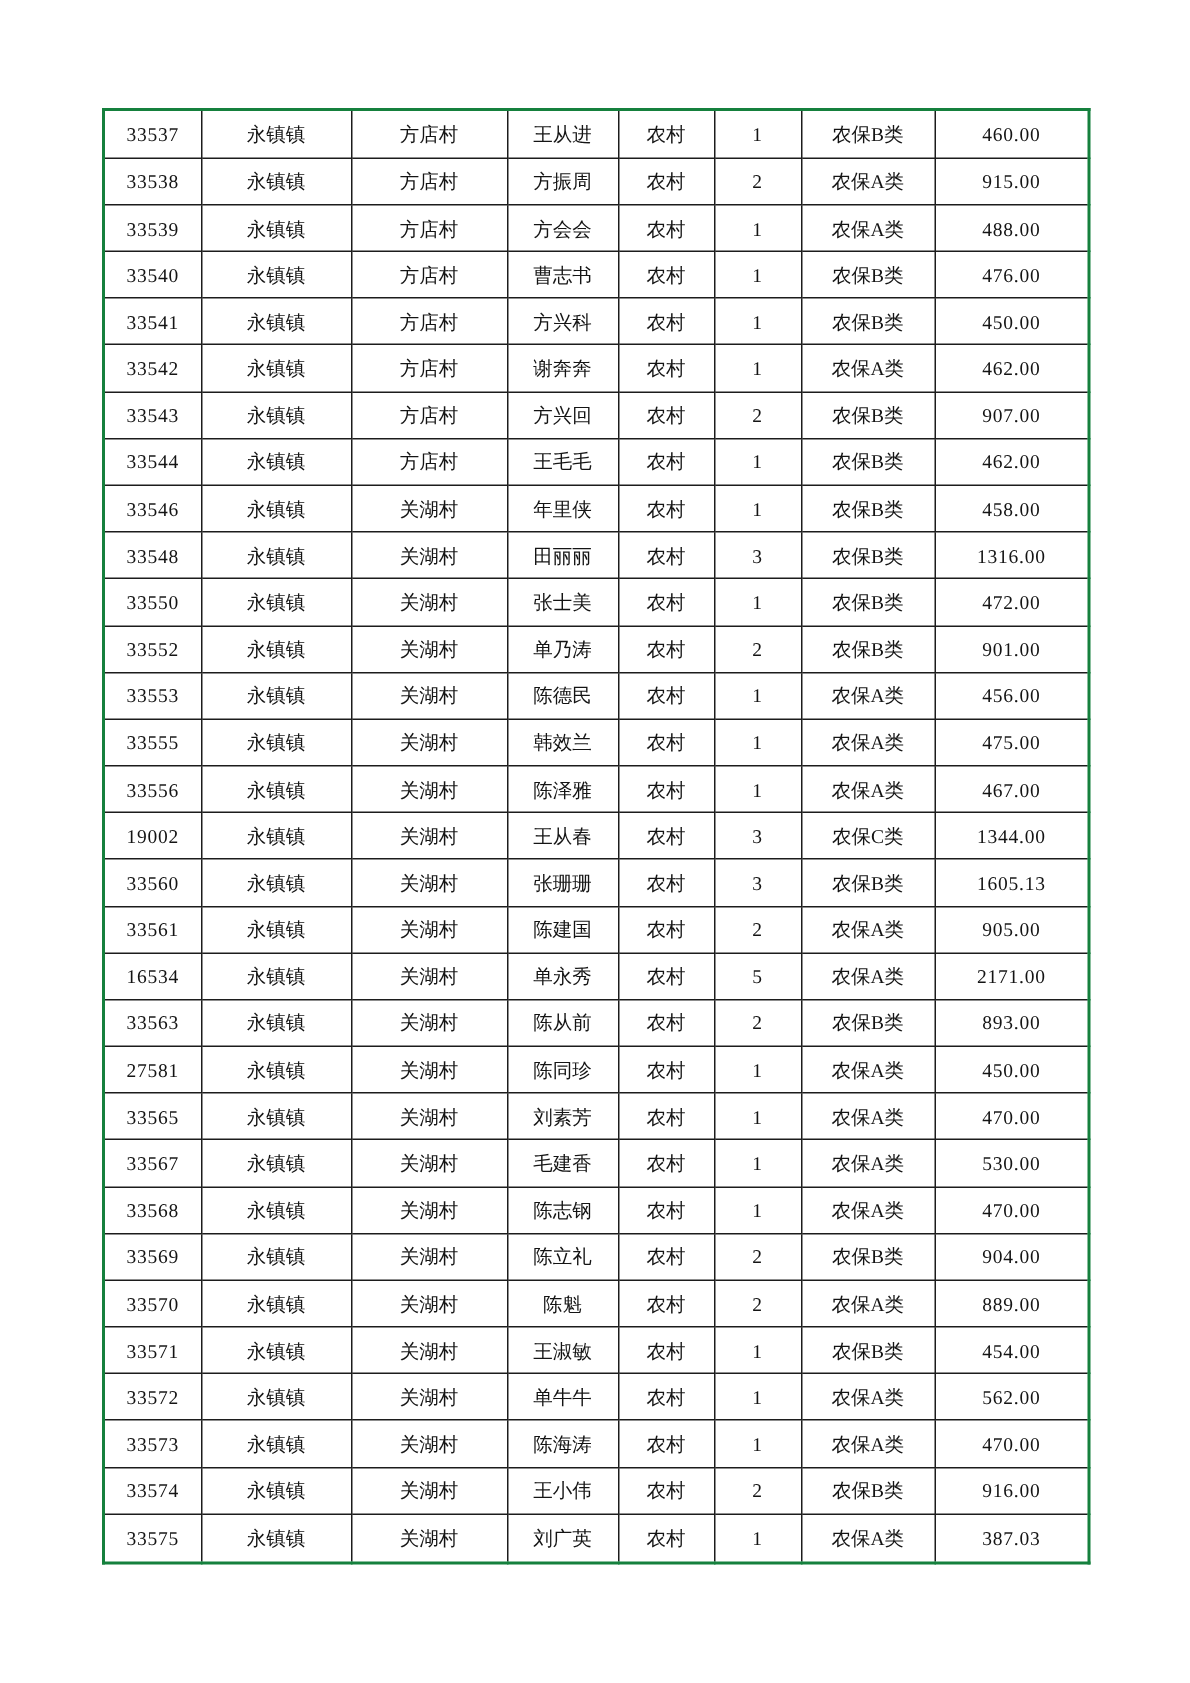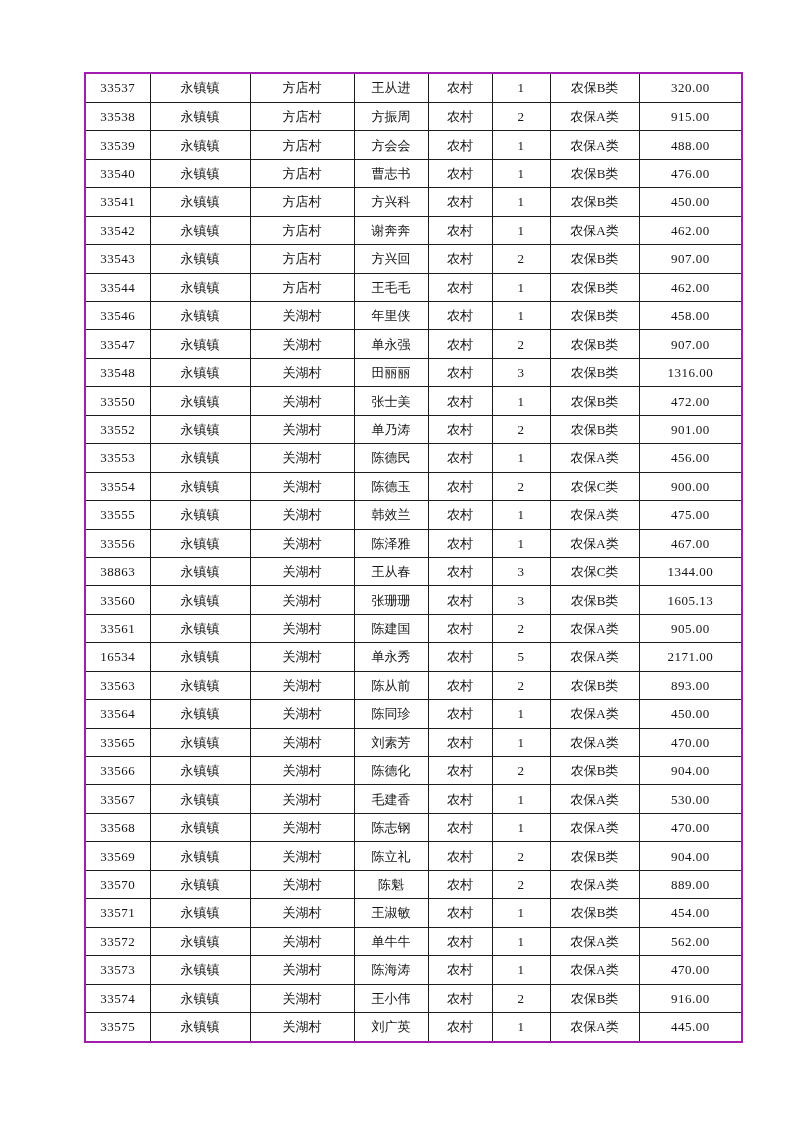--- a/index.html
+++ b/index.html
@@ -11,27 +11,27 @@
   .page {
     position: relative;
     width: 793px;
     height: 1122px;
     background: #ffffff;
     overflow: hidden;
     font-family: "Liberation Serif", "DejaVu Serif", serif;
   }
   table.records {
     position: absolute;
-    left: 84px;
+    left: 68px;
     top: 72px;
     width: 657px;
     height: 971px;
     border-collapse: collapse;
     table-layout: fixed;
-    border: 2px solid #a21caf;
+    border: 2px solid #15803d;
   }
   table.records td {
     border: 1px solid #1c1c1c;
     text-align: center;
     vertical-align: middle;
     font-size: 13px;
     color: #141414;
     padding: 0 2px;
     white-space: nowrap;
     overflow: hidden;
@@ -61,21 +61,21 @@
       </colgroup>
     <tbody>
         <tr>
           <td class="col-serial_no">33537</td>
           <td class="col-town">永镇镇</td>
           <td class="col-village">方店村</td>
           <td class="col-person_name">王从进</td>
           <td class="col-household_category">农村</td>
           <td class="col-person_count">1</td>
           <td class="col-insurance_class">农保B类</td>
-          <td class="col-amount">320.00</td>
+          <td class="col-amount">460.00</td>
         </tr>
         <tr>
           <td class="col-serial_no">33538</td>
           <td class="col-town">永镇镇</td>
           <td class="col-village">方店村</td>
           <td class="col-person_name">方振周</td>
           <td class="col-household_category">农村</td>
           <td class="col-person_count">2</td>
           <td class="col-insurance_class">农保A类</td>
           <td class="col-amount">915.00</td>
@@ -144,30 +144,20 @@
           <td class="col-serial_no">33546</td>
           <td class="col-town">永镇镇</td>
           <td class="col-village">关湖村</td>
           <td class="col-person_name">年里侠</td>
           <td class="col-household_category">农村</td>
           <td class="col-person_count">1</td>
           <td class="col-insurance_class">农保B类</td>
           <td class="col-amount">458.00</td>
         </tr>
         <tr>
-          <td class="col-serial_no">33547</td>
-          <td class="col-town">永镇镇</td>
-          <td class="col-village">关湖村</td>
-          <td class="col-person_name">单永强</td>
-          <td class="col-household_category">农村</td>
-          <td class="col-person_count">2</td>
-          <td class="col-insurance_class">农保B类</td>
-          <td class="col-amount">907.00</td>
-        </tr>
-        <tr>
           <td class="col-serial_no">33548</td>
           <td class="col-town">永镇镇</td>
           <td class="col-village">关湖村</td>
           <td class="col-person_name">田丽丽</td>
           <td class="col-household_category">农村</td>
           <td class="col-person_count">3</td>
           <td class="col-insurance_class">农保B类</td>
           <td class="col-amount">1316.00</td>
         </tr>
         <tr>
@@ -194,51 +184,41 @@
           <td class="col-serial_no">33553</td>
           <td class="col-town">永镇镇</td>
           <td class="col-village">关湖村</td>
           <td class="col-person_name">陈德民</td>
           <td class="col-household_category">农村</td>
           <td class="col-person_count">1</td>
           <td class="col-insurance_class">农保A类</td>
           <td class="col-amount">456.00</td>
         </tr>
         <tr>
-          <td class="col-serial_no">33554</td>
-          <td class="col-town">永镇镇</td>
-          <td class="col-village">关湖村</td>
-          <td class="col-person_name">陈德玉</td>
-          <td class="col-household_category">农村</td>
-          <td class="col-person_count">2</td>
-          <td class="col-insurance_class">农保C类</td>
-          <td class="col-amount">900.00</td>
-        </tr>
-        <tr>
           <td class="col-serial_no">33555</td>
           <td class="col-town">永镇镇</td>
           <td class="col-village">关湖村</td>
           <td class="col-person_name">韩效兰</td>
           <td class="col-household_category">农村</td>
           <td class="col-person_count">1</td>
           <td class="col-insurance_class">农保A类</td>
           <td class="col-amount">475.00</td>
         </tr>
         <tr>
           <td class="col-serial_no">33556</td>
           <td class="col-town">永镇镇</td>
           <td class="col-village">关湖村</td>
           <td class="col-person_name">陈泽雅</td>
           <td class="col-household_category">农村</td>
           <td class="col-person_count">1</td>
           <td class="col-insurance_class">农保A类</td>
           <td class="col-amount">467.00</td>
         </tr>
         <tr>
-          <td class="col-serial_no">38863</td>
+          <td class="col-serial_no">19002</td>
           <td class="col-town">永镇镇</td>
           <td class="col-village">关湖村</td>
           <td class="col-person_name">王从春</td>
           <td class="col-household_category">农村</td>
           <td class="col-person_count">3</td>
           <td class="col-insurance_class">农保C类</td>
           <td class="col-amount">1344.00</td>
         </tr>
         <tr>
           <td class="col-serial_no">33560</td>
@@ -274,134 +254,124 @@
           <td class="col-serial_no">33563</td>
           <td class="col-town">永镇镇</td>
           <td class="col-village">关湖村</td>
           <td class="col-person_name">陈从前</td>
           <td class="col-household_category">农村</td>
           <td class="col-person_count">2</td>
           <td class="col-insurance_class">农保B类</td>
           <td class="col-amount">893.00</td>
         </tr>
         <tr>
-          <td class="col-serial_no">33564</td>
+          <td class="col-serial_no">27581</td>
           <td class="col-town">永镇镇</td>
           <td class="col-village">关湖村</td>
           <td class="col-person_name">陈同珍</td>
           <td class="col-household_category">农村</td>
           <td class="col-person_count">1</td>
           <td class="col-insurance_class">农保A类</td>
           <td class="col-amount">450.00</td>
         </tr>
         <tr>
           <td class="col-serial_no">33565</td>
           <td class="col-town">永镇镇</td>
           <td class="col-village">关湖村</td>
           <td class="col-person_name">刘素芳</td>
           <td class="col-household_category">农村</td>
           <td class="col-person_count">1</td>
           <td class="col-insurance_class">农保A类</td>
           <td class="col-amount">470.00</td>
         </tr>
         <tr>
-          <td class="col-serial_no">33566</td>
-          <td class="col-town">永镇镇</td>
-          <td class="col-village">关湖村</td>
-          <td class="col-person_name">陈德化</td>
+          <td class="col-serial_no">33567</td>
+          <td class="col-town">永镇镇</td>
+          <td class="col-village">关湖村</td>
+          <td class="col-person_name">毛建香</td>
+          <td class="col-household_category">农村</td>
+          <td class="col-person_count">1</td>
+          <td class="col-insurance_class">农保A类</td>
+          <td class="col-amount">530.00</td>
+        </tr>
+        <tr>
+          <td class="col-serial_no">33568</td>
+          <td class="col-town">永镇镇</td>
+          <td class="col-village">关湖村</td>
+          <td class="col-person_name">陈志钢</td>
+          <td class="col-household_category">农村</td>
+          <td class="col-person_count">1</td>
+          <td class="col-insurance_class">农保A类</td>
+          <td class="col-amount">470.00</td>
+        </tr>
+        <tr>
+          <td class="col-serial_no">33569</td>
+          <td class="col-town">永镇镇</td>
+          <td class="col-village">关湖村</td>
+          <td class="col-person_name">陈立礼</td>
           <td class="col-household_category">农村</td>
           <td class="col-person_count">2</td>
           <td class="col-insurance_class">农保B类</td>
           <td class="col-amount">904.00</td>
         </tr>
         <tr>
-          <td class="col-serial_no">33567</td>
-          <td class="col-town">永镇镇</td>
-          <td class="col-village">关湖村</td>
-          <td class="col-person_name">毛建香</td>
-          <td class="col-household_category">农村</td>
-          <td class="col-person_count">1</td>
-          <td class="col-insurance_class">农保A类</td>
-          <td class="col-amount">530.00</td>
-        </tr>
-        <tr>
-          <td class="col-serial_no">33568</td>
-          <td class="col-town">永镇镇</td>
-          <td class="col-village">关湖村</td>
-          <td class="col-person_name">陈志钢</td>
+          <td class="col-serial_no">33570</td>
+          <td class="col-town">永镇镇</td>
+          <td class="col-village">关湖村</td>
+          <td class="col-person_name">陈魁</td>
+          <td class="col-household_category">农村</td>
+          <td class="col-person_count">2</td>
+          <td class="col-insurance_class">农保A类</td>
+          <td class="col-amount">889.00</td>
+        </tr>
+        <tr>
+          <td class="col-serial_no">33571</td>
+          <td class="col-town">永镇镇</td>
+          <td class="col-village">关湖村</td>
+          <td class="col-person_name">王淑敏</td>
+          <td class="col-household_category">农村</td>
+          <td class="col-person_count">1</td>
+          <td class="col-insurance_class">农保B类</td>
+          <td class="col-amount">454.00</td>
+        </tr>
+        <tr>
+          <td class="col-serial_no">33572</td>
+          <td class="col-town">永镇镇</td>
+          <td class="col-village">关湖村</td>
+          <td class="col-person_name">单牛牛</td>
+          <td class="col-household_category">农村</td>
+          <td class="col-person_count">1</td>
+          <td class="col-insurance_class">农保A类</td>
+          <td class="col-amount">562.00</td>
+        </tr>
+        <tr>
+          <td class="col-serial_no">33573</td>
+          <td class="col-town">永镇镇</td>
+          <td class="col-village">关湖村</td>
+          <td class="col-person_name">陈海涛</td>
           <td class="col-household_category">农村</td>
           <td class="col-person_count">1</td>
           <td class="col-insurance_class">农保A类</td>
           <td class="col-amount">470.00</td>
         </tr>
         <tr>
-          <td class="col-serial_no">33569</td>
-          <td class="col-town">永镇镇</td>
-          <td class="col-village">关湖村</td>
-          <td class="col-person_name">陈立礼</td>
-          <td class="col-household_category">农村</td>
-          <td class="col-person_count">2</td>
-          <td class="col-insurance_class">农保B类</td>
-          <td class="col-amount">904.00</td>
-        </tr>
-        <tr>
-          <td class="col-serial_no">33570</td>
-          <td class="col-town">永镇镇</td>
-          <td class="col-village">关湖村</td>
-          <td class="col-person_name">陈魁</td>
-          <td class="col-household_category">农村</td>
-          <td class="col-person_count">2</td>
-          <td class="col-insurance_class">农保A类</td>
-          <td class="col-amount">889.00</td>
-        </tr>
-        <tr>
-          <td class="col-serial_no">33571</td>
-          <td class="col-town">永镇镇</td>
-          <td class="col-village">关湖村</td>
-          <td class="col-person_name">王淑敏</td>
-          <td class="col-household_category">农村</td>
-          <td class="col-person_count">1</td>
-          <td class="col-insurance_class">农保B类</td>
-          <td class="col-amount">454.00</td>
-        </tr>
-        <tr>
-          <td class="col-serial_no">33572</td>
-          <td class="col-town">永镇镇</td>
-          <td class="col-village">关湖村</td>
-          <td class="col-person_name">单牛牛</td>
-          <td class="col-household_category">农村</td>
-          <td class="col-person_count">1</td>
-          <td class="col-insurance_class">农保A类</td>
-          <td class="col-amount">562.00</td>
-        </tr>
-        <tr>
-          <td class="col-serial_no">33573</td>
-          <td class="col-town">永镇镇</td>
-          <td class="col-village">关湖村</td>
-          <td class="col-person_name">陈海涛</td>
-          <td class="col-household_category">农村</td>
-          <td class="col-person_count">1</td>
-          <td class="col-insurance_class">农保A类</td>
-          <td class="col-amount">470.00</td>
-        </tr>
-        <tr>
           <td class="col-serial_no">33574</td>
           <td class="col-town">永镇镇</td>
           <td class="col-village">关湖村</td>
           <td class="col-person_name">王小伟</td>
           <td class="col-household_category">农村</td>
           <td class="col-person_count">2</td>
           <td class="col-insurance_class">农保B类</td>
           <td class="col-amount">916.00</td>
         </tr>
         <tr>
           <td class="col-serial_no">33575</td>
           <td class="col-town">永镇镇</td>
           <td class="col-village">关湖村</td>
           <td class="col-person_name">刘广英</td>
           <td class="col-household_category">农村</td>
           <td class="col-person_count">1</td>
           <td class="col-insurance_class">农保A类</td>
-          <td class="col-amount">445.00</td>
+          <td class="col-amount">387.03</td>
         </tr>
       </tbody>
   </table>
 </div>
 
 </body></html>

